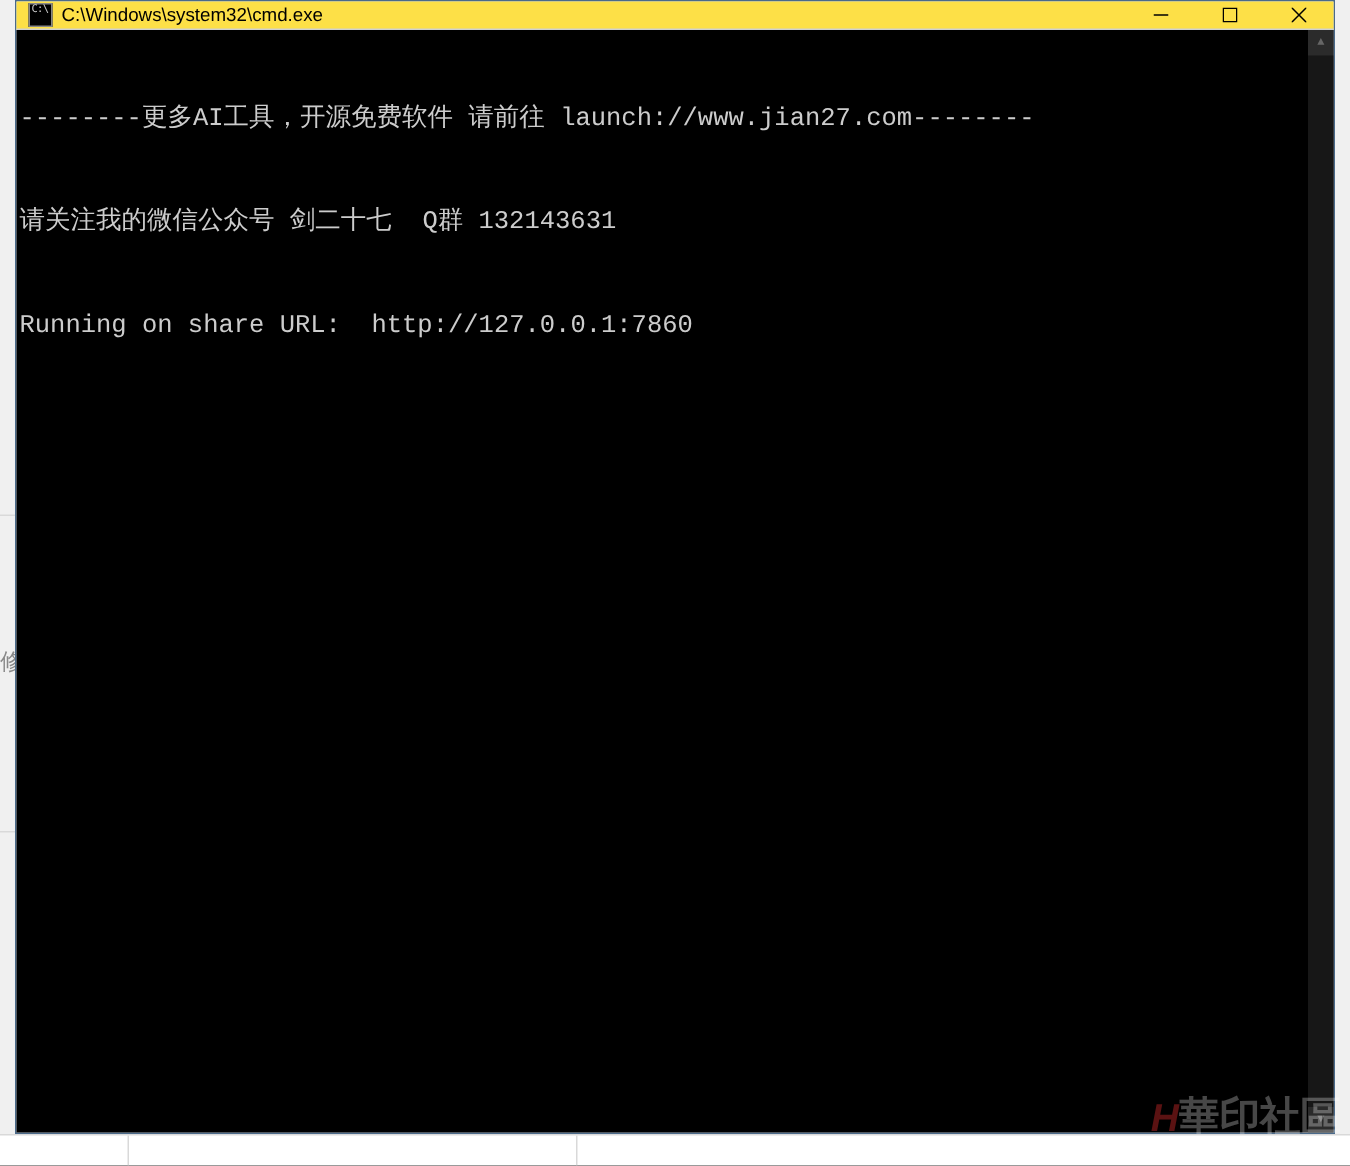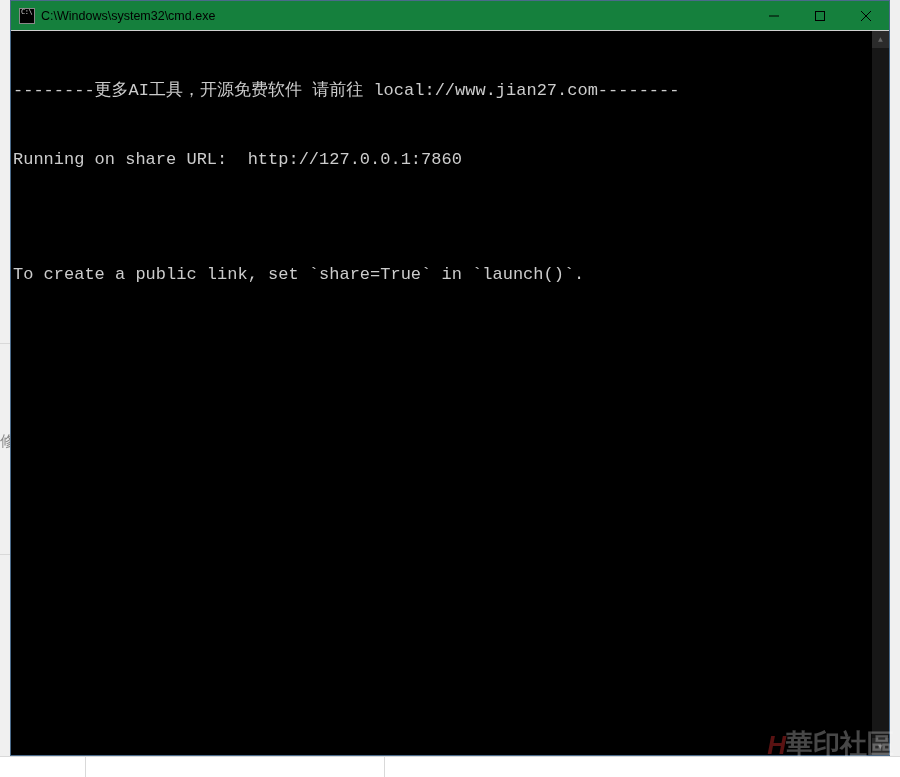--- a/index.html
+++ b/index.html
@@ -27,22 +27,22 @@
     top: 0;
     width: 880px;
     height: 756px;
     background: #ffffff;
     border: 1px solid #4a6a8a;
     display: flex;
     flex-direction: column;
   }
 
   .titlebar {
-    height: 30px;
-    background: #15803d;
+    height: 19px;
+    background: #fde047;
     display: flex;
     align-items: center;
     border-bottom: 1px solid #d0d0d0;
     user-select: none;
   }
   .titlebar .app-icon {
     width: 16px;
     height: 16px;
     margin-left: 8px;
     margin-right: 6px;
@@ -193,24 +193,24 @@
       </div>
       <div class="win-btn close">
         <svg viewBox="0 0 10 10">
             <path class="glyph" d="M0 0 L10 10 M10 0 L0 10"></path>
           </svg>
       </div>
     </div>
   </div>
 
   <div class="terminal">
-    <div class="line">--------更多AI工具，开源免费软件 请前往 local://www.jian27.com--------</div>
+    <div class="line">--------更多AI工具，开源免费软件 请前往 launch://www.jian27.com--------</div>
+    <div class="line">请关注我的微信公众号 剑二十七  Q群 132143631</div>
     <div class="line">Running on share URL:  http://127.0.0.1:7860</div>
     <div class="line"></div>
-    <div class="line">To create a public link, set `share=True` in `launch()`.</div>
 
     <div class="scrollbar">
       <div class="arrow up">▲</div>
       <div class="track"></div>
       <div class="arrow down">▼</div>
     </div>
   </div>
 
 </div>
 

